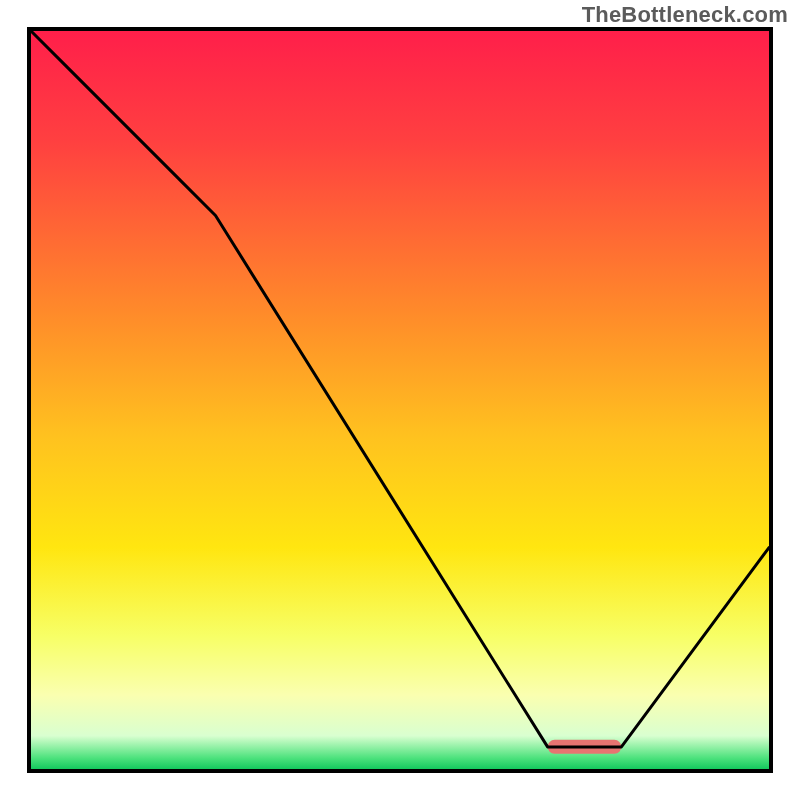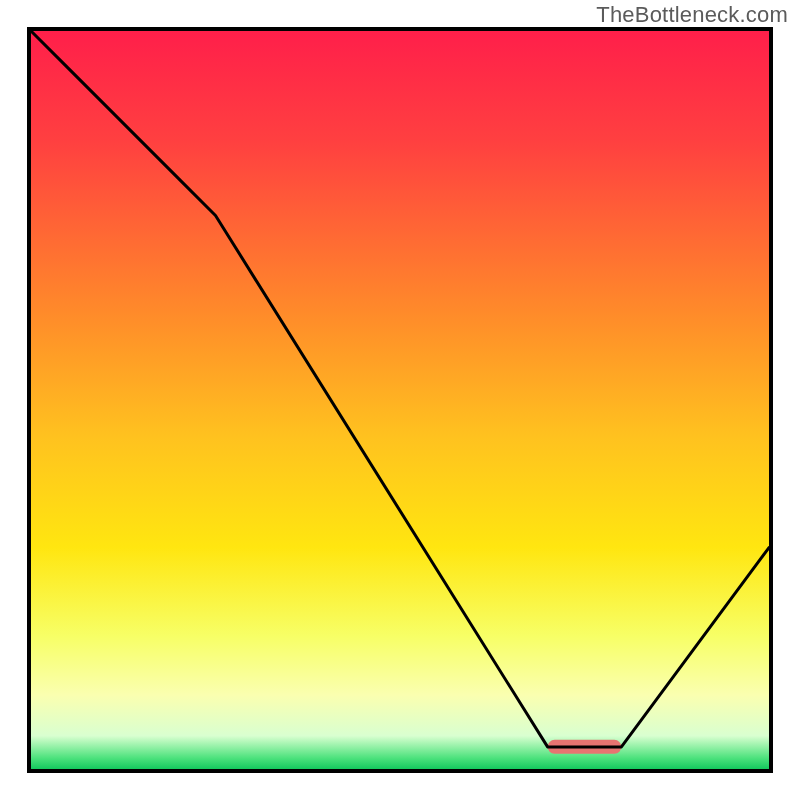--- a/index.html
+++ b/index.html
@@ -13,21 +13,21 @@
   .chart-wrap {
     position: relative;
     width: 800px;
     height: 800px;
   }
   .watermark {
     position: absolute;
     top: 2px;
     right: 12px;
     font-size: 22px;
-    font-weight: 400;
+    font-weight: 700;
     color: #5b5b5b;
     letter-spacing: 0.2px;
     user-select: none;
     margin-left: 32px;
   }
   svg {
     position: absolute;
     top: 0;
     left: 0;
   }

